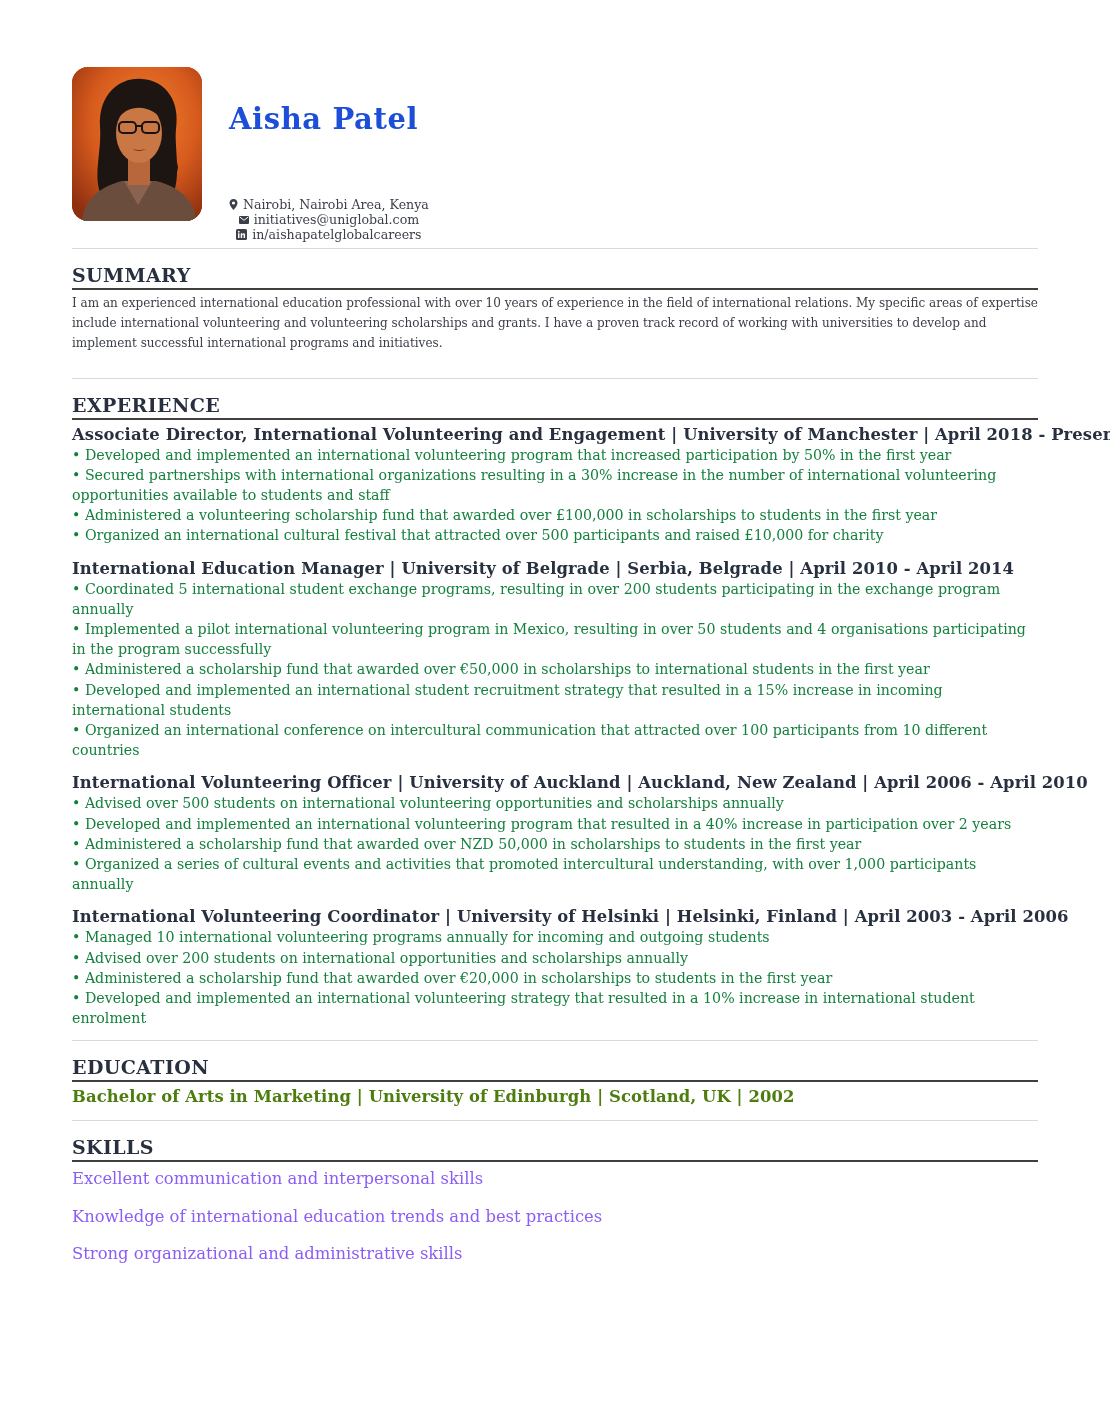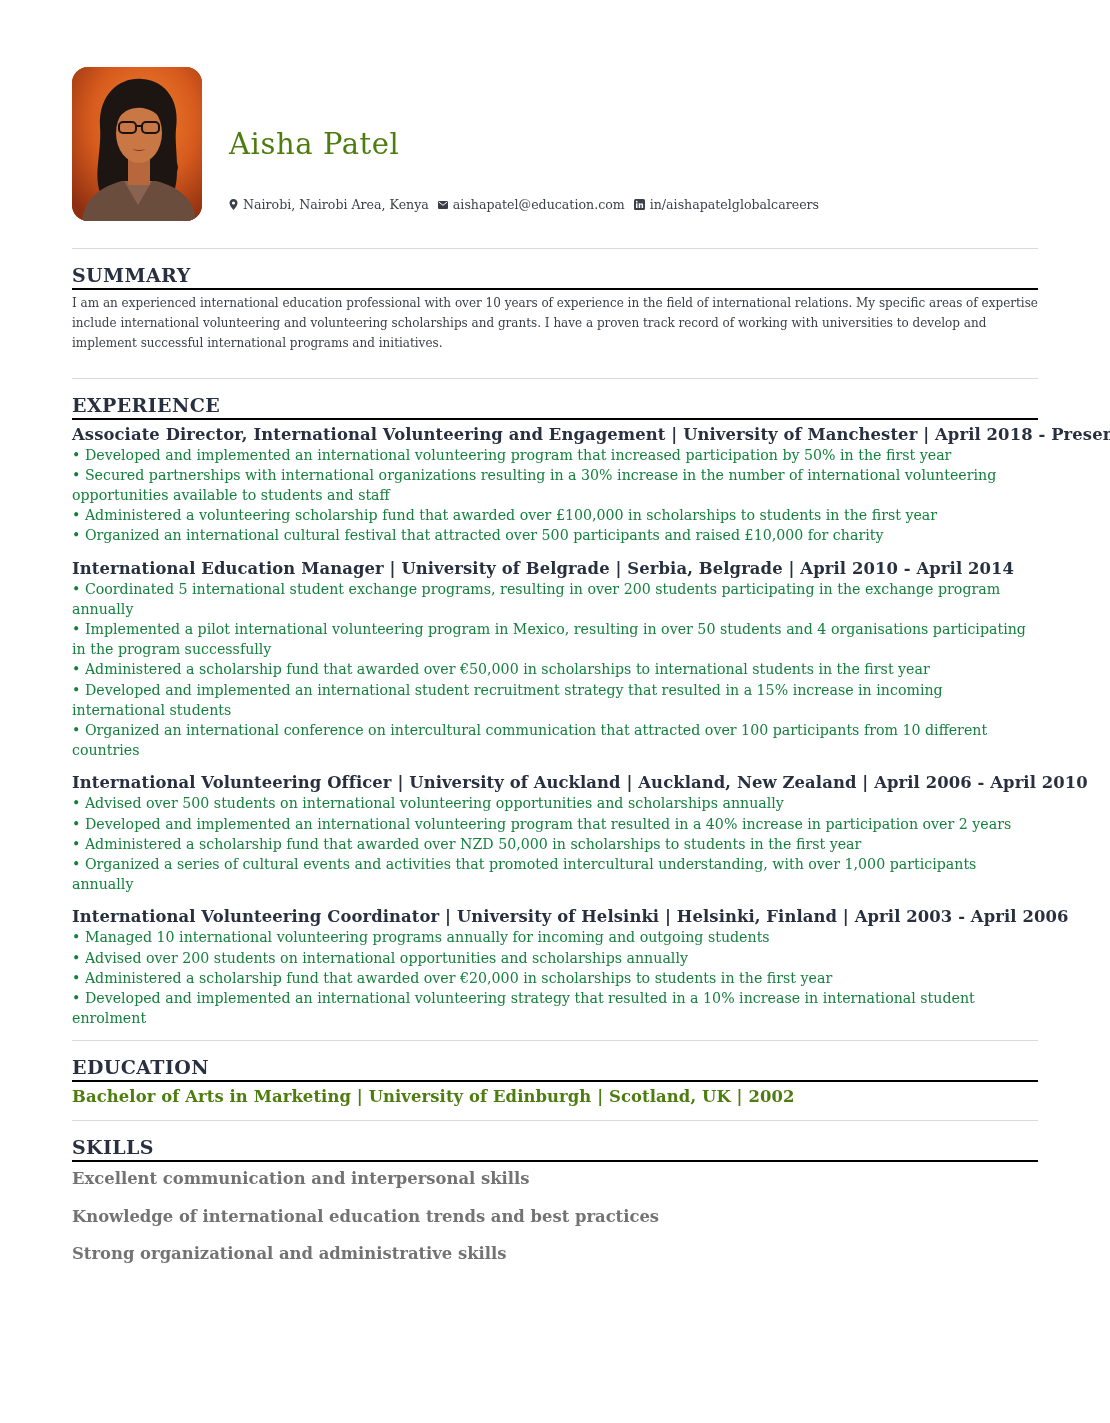--- a/index.html
+++ b/index.html
@@ -38,36 +38,37 @@
     }
     .photo svg { display: block; width: 100%; height: 100%; }
     .header-info {
       margin-left: 27px;
       position: relative;
       height: 154px;
       flex: 1;
     }
     .name {
       position: absolute;
-      top: 60px;
+      top: 35px;
       left: 0;
       font-size: 29px;
-      font-weight: normal;
+      font-weight: bold;
       letter-spacing: 0.6px;
-      color: #4d7c0f;
+      color: #1d4ed8;
     }
     .contacts {
       position: absolute;
       top: 130px;
       left: 0;
       display: flex;
       align-items: center;
       font-size: 12.6px;
       color: #3b3f48;
       white-space: nowrap;
+      flex-direction: column;
     }
     .contact {
       display: flex;
       align-items: center;
       margin-right: 9px;
     }
     .contact .icon {
       display: inline-flex;
       align-items: center;
       justify-content: center;
@@ -79,21 +80,21 @@
       background: #d9dade;
       width: 966px;
     }
     .section-title {
       font-size: 19px;
       font-weight: bold;
       letter-spacing: 0.4px;
       color: #283040;
       line-height: 22px;
       padding-bottom: 2px;
-      border-bottom: 2px solid #000000;
+      border-bottom: 2px solid #404040;
       text-transform: uppercase;
     }
     .body-text {
       font-size: 12px;
       line-height: 20.2px;
       color: #3a3e47;
     }
     .job-title {
       font-size: 16.4px;
       font-weight: bold;
@@ -110,23 +111,23 @@
     .job { margin-bottom: 12px; }
     .edu-line {
       font-size: 16.4px;
       font-weight: bold;
       line-height: 21px;
       color: #4d7c0f;
       letter-spacing: 0.1px;
     }
     .skill {
       font-size: 16.4px;
-      font-weight: bold;
+      font-weight: normal;
       line-height: 21px;
-      color: #737373;
+      color: #8b5cf6;
       margin-bottom: 16.5px;
     }
   </style>
 </head>
 <body>
 
 <div class="page">
 
   <div class="header">
     <div class="photo" title="Portrait of Aisha Patel">
@@ -173,21 +174,21 @@
           </span>
           <span>Nairobi, Nairobi Area, Kenya</span>
         </div>
         <div class="contact">
           <span class="icon">
             <svg width="10" height="8" viewBox="0 0 10 8">
                 <rect x="0" y="0" width="10" height="8" rx="1" fill="#3b3f48"></rect>
                 <path d="M0.8 1 L5 4.3 L9.2 1" fill="none" stroke="#fff" stroke-width="1"></path>
               </svg>
           </span>
-          <span>aishapatel@education.com</span>
+          <span>initiatives@uniglobal.com</span>
         </div>
         <div class="contact">
           <span class="icon">
             <svg width="11" height="11" viewBox="0 0 11 11">
                 <rect width="11" height="11" rx="1.5" fill="#3b3f48"></rect>
                 <rect x="2" y="4.3" width="1.5" height="4.7" fill="#fff"></rect>
                 <circle cx="2.75" cy="2.7" r="0.9" fill="#fff"></circle>
                 <path d="M4.7 4.3 H6.1 V5 C6.4 4.5 7 4.2 7.6 4.2 C8.6 4.2 9.1 4.9 9.1 6 V9 H7.6 V6.3 C7.6 5.8 7.4 5.5 7 5.5 C6.5 5.5 6.2 5.9 6.2 6.4 V9 H4.7 Z" fill="#fff"></path>
               </svg>
           </span>

